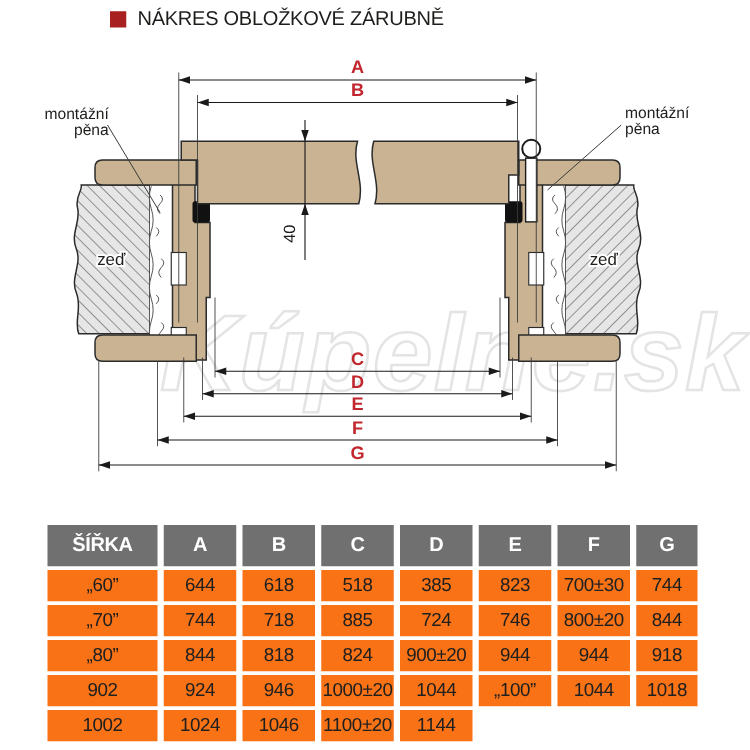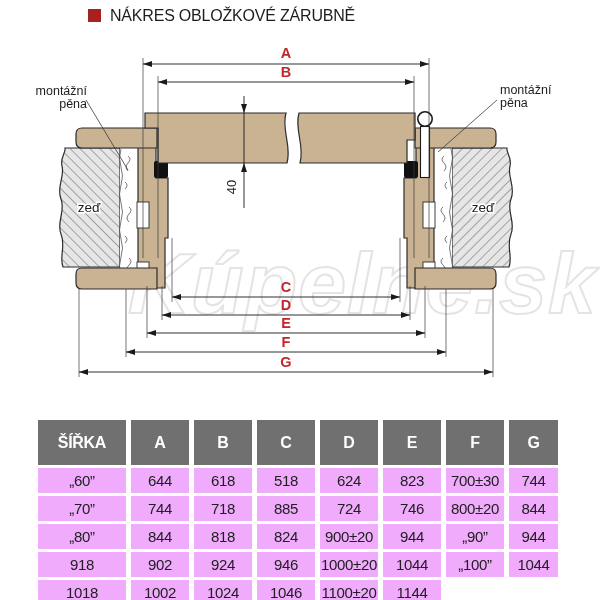--- a/index.html
+++ b/index.html
@@ -33,25 +33,25 @@
   .squig{fill:none;stroke:#555555;stroke-width:0.8;}
   .leader{stroke:#3a3a3a;stroke-width:0.8;}
   
   .size-table{
     position:absolute;left:38px;top:420px;z-index:3;
     display:grid;grid-template-columns:88px repeat(6,58px) 49px;
     gap:3px 5px;
   }
   .th{
     background:#707070;color:#ffffff;font-size:16px;font-weight:700;
-    height:45px;display:flex;align-items:center;justify-content:center;
+    height:33px;display:flex;align-items:center;justify-content:center;
     letter-spacing:-0.3px;
   }
   .td{
-    background:#f0abfc;color:#202020;font-size:15px;
+    background:#f97316;color:#202020;font-size:15px;
     height:25px;display:flex;align-items:center;justify-content:center;
     letter-spacing:-0.3px;
   }
 </style>
 </head>
 <body>
 
 <div class="watermark">Kúpelne.sk</div>
 
 <div class="title-row">
@@ -166,39 +166,38 @@
     <div class="th">B</div>
     <div class="th">C</div>
     <div class="th">D</div>
     <div class="th">E</div>
     <div class="th">F</div>
     <div class="th">G</div>
     <div class="td">„60”</div>
     <div class="td">644</div>
     <div class="td">618</div>
     <div class="td">518</div>
-    <div class="td">624</div>
+    <div class="td">385</div>
     <div class="td">823</div>
     <div class="td">700±30</div>
     <div class="td">744</div>
     <div class="td">„70”</div>
     <div class="td">744</div>
     <div class="td">718</div>
     <div class="td">885</div>
     <div class="td">724</div>
     <div class="td">746</div>
     <div class="td">800±20</div>
     <div class="td">844</div>
     <div class="td">„80”</div>
     <div class="td">844</div>
     <div class="td">818</div>
     <div class="td">824</div>
     <div class="td">900±20</div>
     <div class="td">944</div>
-    <div class="td">„90”</div>
     <div class="td">944</div>
     <div class="td">918</div>
     <div class="td">902</div>
     <div class="td">924</div>
     <div class="td">946</div>
     <div class="td">1000±20</div>
     <div class="td">1044</div>
     <div class="td">„100”</div>
     <div class="td">1044</div>
     <div class="td">1018</div>

